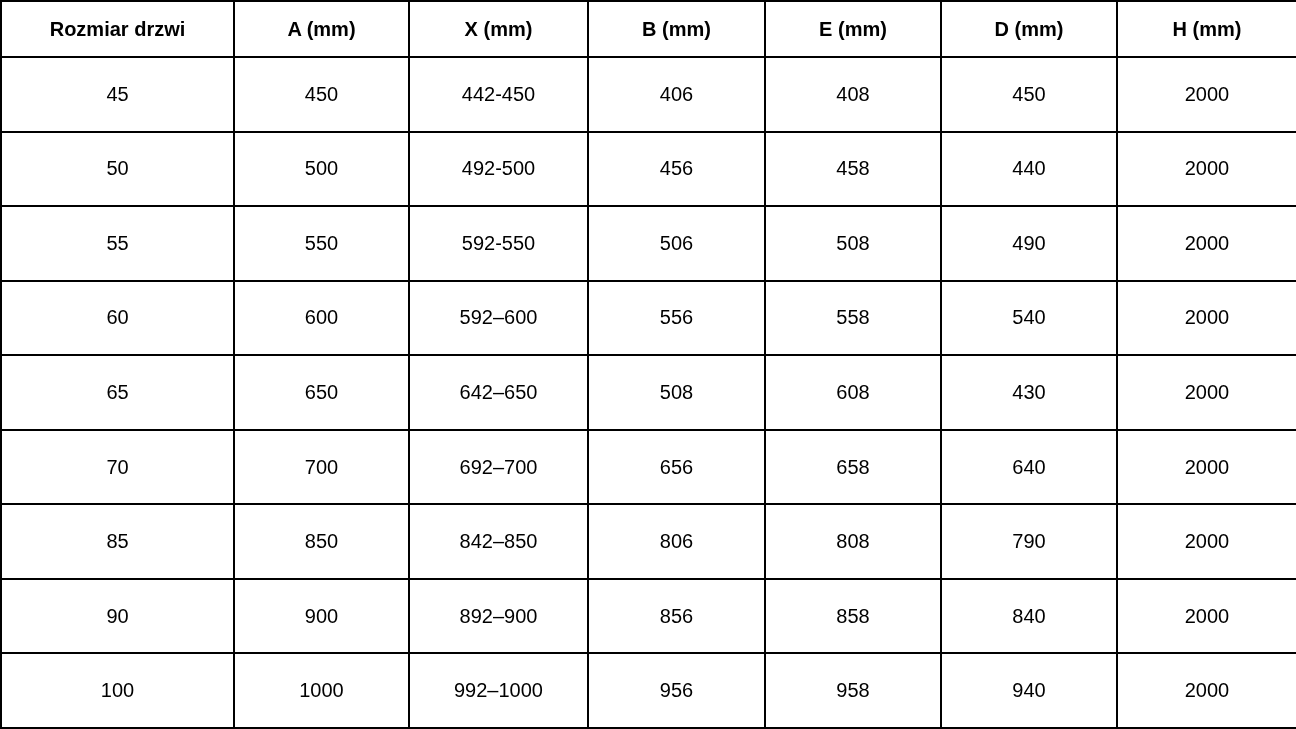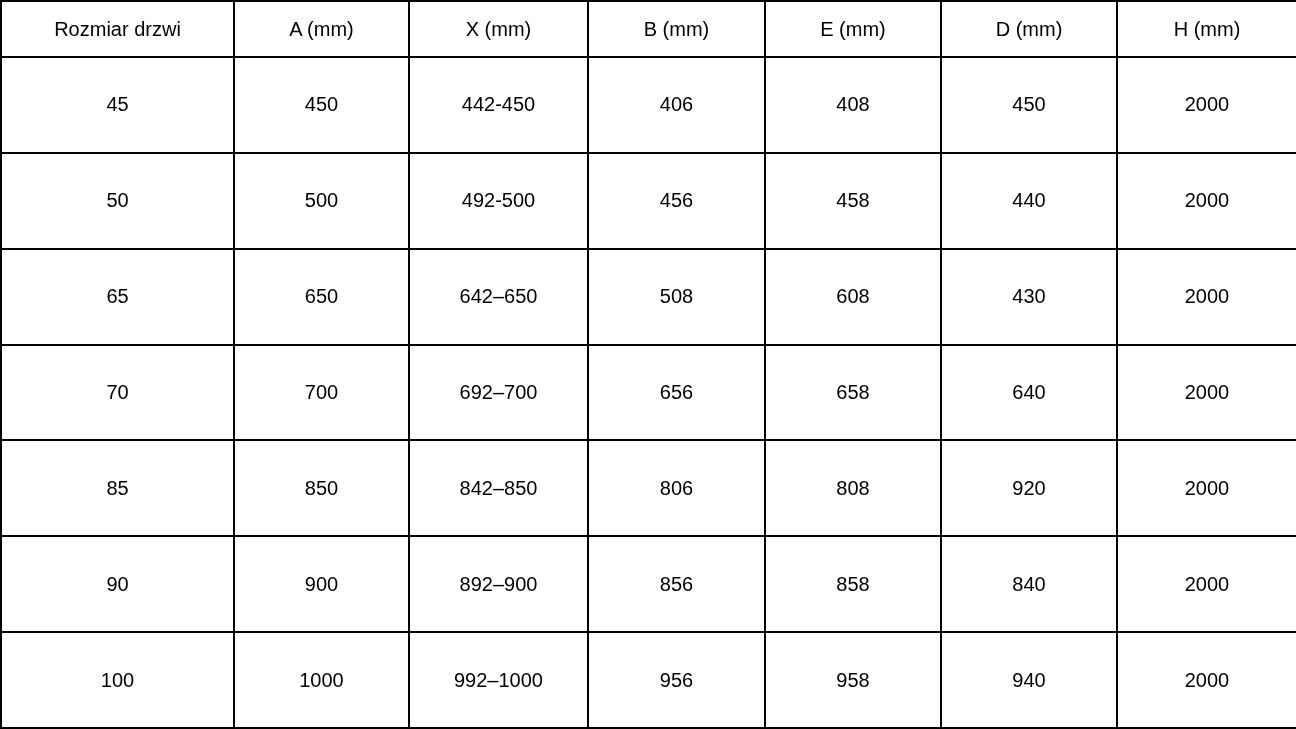--- a/index.html
+++ b/index.html
@@ -22,21 +22,21 @@
   table.dim-table td {
     border: 2px solid #000000;
     text-align: center;
     vertical-align: middle;
     font-size: 20px;
     padding: 0;
     overflow: hidden;
     white-space: nowrap;
   }
   table.dim-table th {
-    font-weight: normal;
+    font-weight: bold;
   }
   table.dim-table tr {
     height: 56px;
   }
   col.c0 { width: 233px; }
   col.c1 { width: 175px; }
   col.c2 { width: 179px; }
   col.c3 { width: 177px; }
   col.c4 { width: 176px; }
   col.c5 { width: 176px; }
@@ -79,20 +79,38 @@
     <tr>
       <td>50</td>
       <td>500</td>
       <td>492-500</td>
       <td>456</td>
       <td>458</td>
       <td>440</td>
       <td>2000</td>
     </tr>
     <tr>
+      <td>55</td>
+      <td>550</td>
+      <td>592-550</td>
+      <td>506</td>
+      <td>508</td>
+      <td>490</td>
+      <td>2000</td>
+    </tr>
+    <tr>
+      <td>60</td>
+      <td>600</td>
+      <td>592–600</td>
+      <td>556</td>
+      <td>558</td>
+      <td>540</td>
+      <td>2000</td>
+    </tr>
+    <tr>
       <td>65</td>
       <td>650</td>
       <td>642–650</td>
       <td>508</td>
       <td>608</td>
       <td>430</td>
       <td>2000</td>
     </tr>
     <tr>
       <td>70</td>
@@ -102,21 +120,21 @@
       <td>658</td>
       <td>640</td>
       <td>2000</td>
     </tr>
     <tr>
       <td>85</td>
       <td>850</td>
       <td>842–850</td>
       <td>806</td>
       <td>808</td>
-      <td>920</td>
+      <td>790</td>
       <td>2000</td>
     </tr>
     <tr>
       <td>90</td>
       <td>900</td>
       <td>892–900</td>
       <td>856</td>
       <td>858</td>
       <td>840</td>
       <td>2000</td>

